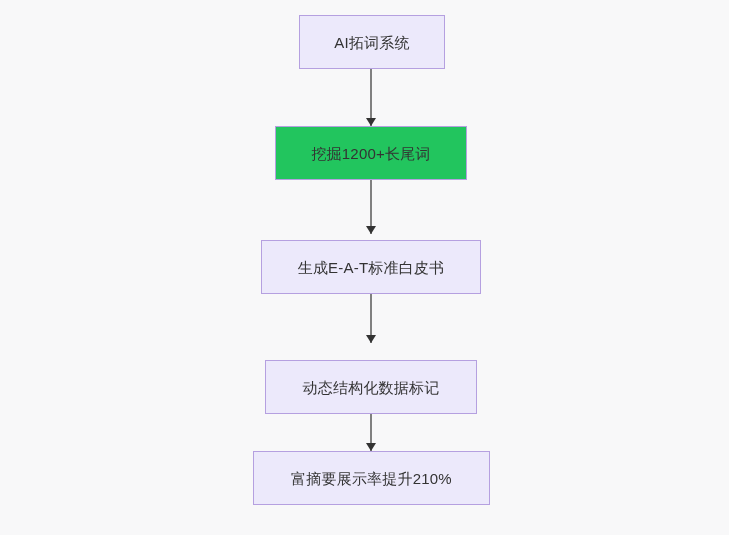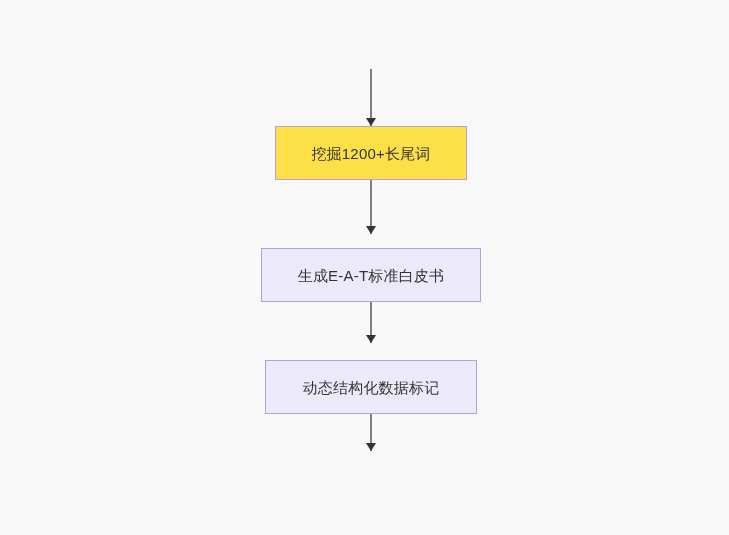--- a/index.html
+++ b/index.html
@@ -72,23 +72,29 @@
   </div>
   <div class="edge" style="left: 371px; top: 288px;">
     <div class="edge-line" style="height: 55px; background: rgb(128, 128, 128);"></div>
     <div class="edge-head" style="top: 47px; border-top-color: rgb(51, 51, 51);"></div>
   </div>
   <div class="edge" style="left: 371px; top: 397px;">
     <div class="edge-line" style="height: 54px; background: rgb(128, 128, 128);"></div>
     <div class="edge-head" style="top: 46px; border-top-color: rgb(51, 51, 51);"></div>
   </div>
 
-  <div class="node" style="left: 275px; top: 126px; width: 192px; height: 54px; background: #fde047; border-color: rgb(181, 160, 224); color: rgb(51, 51, 51);">
+  <div class="node" style="left: 299px; top: 15px; width: 146px; height: 54px; background: rgb(236, 233, 251); border-color: rgb(181, 160, 224); color: rgb(51, 51, 51);">
+    <span class="node-label">AI拓词系统</span>
+  </div>
+  <div class="node" style="left: 275px; top: 126px; width: 192px; height: 54px; background: #22c55e; border-color: rgb(181, 160, 224); color: rgb(51, 51, 51);">
     <span class="node-label">挖掘1200+长尾词</span>
   </div>
-  <div class="node" style="left: 261px; top: 248px; width: 220px; height: 54px; background: rgb(236, 233, 251); border-color: rgb(181, 160, 224); color: rgb(51, 51, 51);">
+  <div class="node" style="left: 261px; top: 240px; width: 220px; height: 54px; background: rgb(236, 233, 251); border-color: rgb(181, 160, 224); color: rgb(51, 51, 51);">
     <span class="node-label">生成E-A-T标准白皮书</span>
   </div>
   <div class="node" style="left: 265px; top: 360px; width: 212px; height: 54px; background: rgb(236, 233, 251); border-color: rgb(181, 160, 224); color: rgb(51, 51, 51);">
     <span class="node-label">动态结构化数据标记</span>
   </div>
+  <div class="node" style="left: 253px; top: 451px; width: 237px; height: 54px; background: rgb(236, 233, 251); border-color: rgb(181, 160, 224); color: rgb(51, 51, 51);">
+    <span class="node-label">富摘要展示率提升210%</span>
+  </div>
 
 </div>
 
 </body></html>

